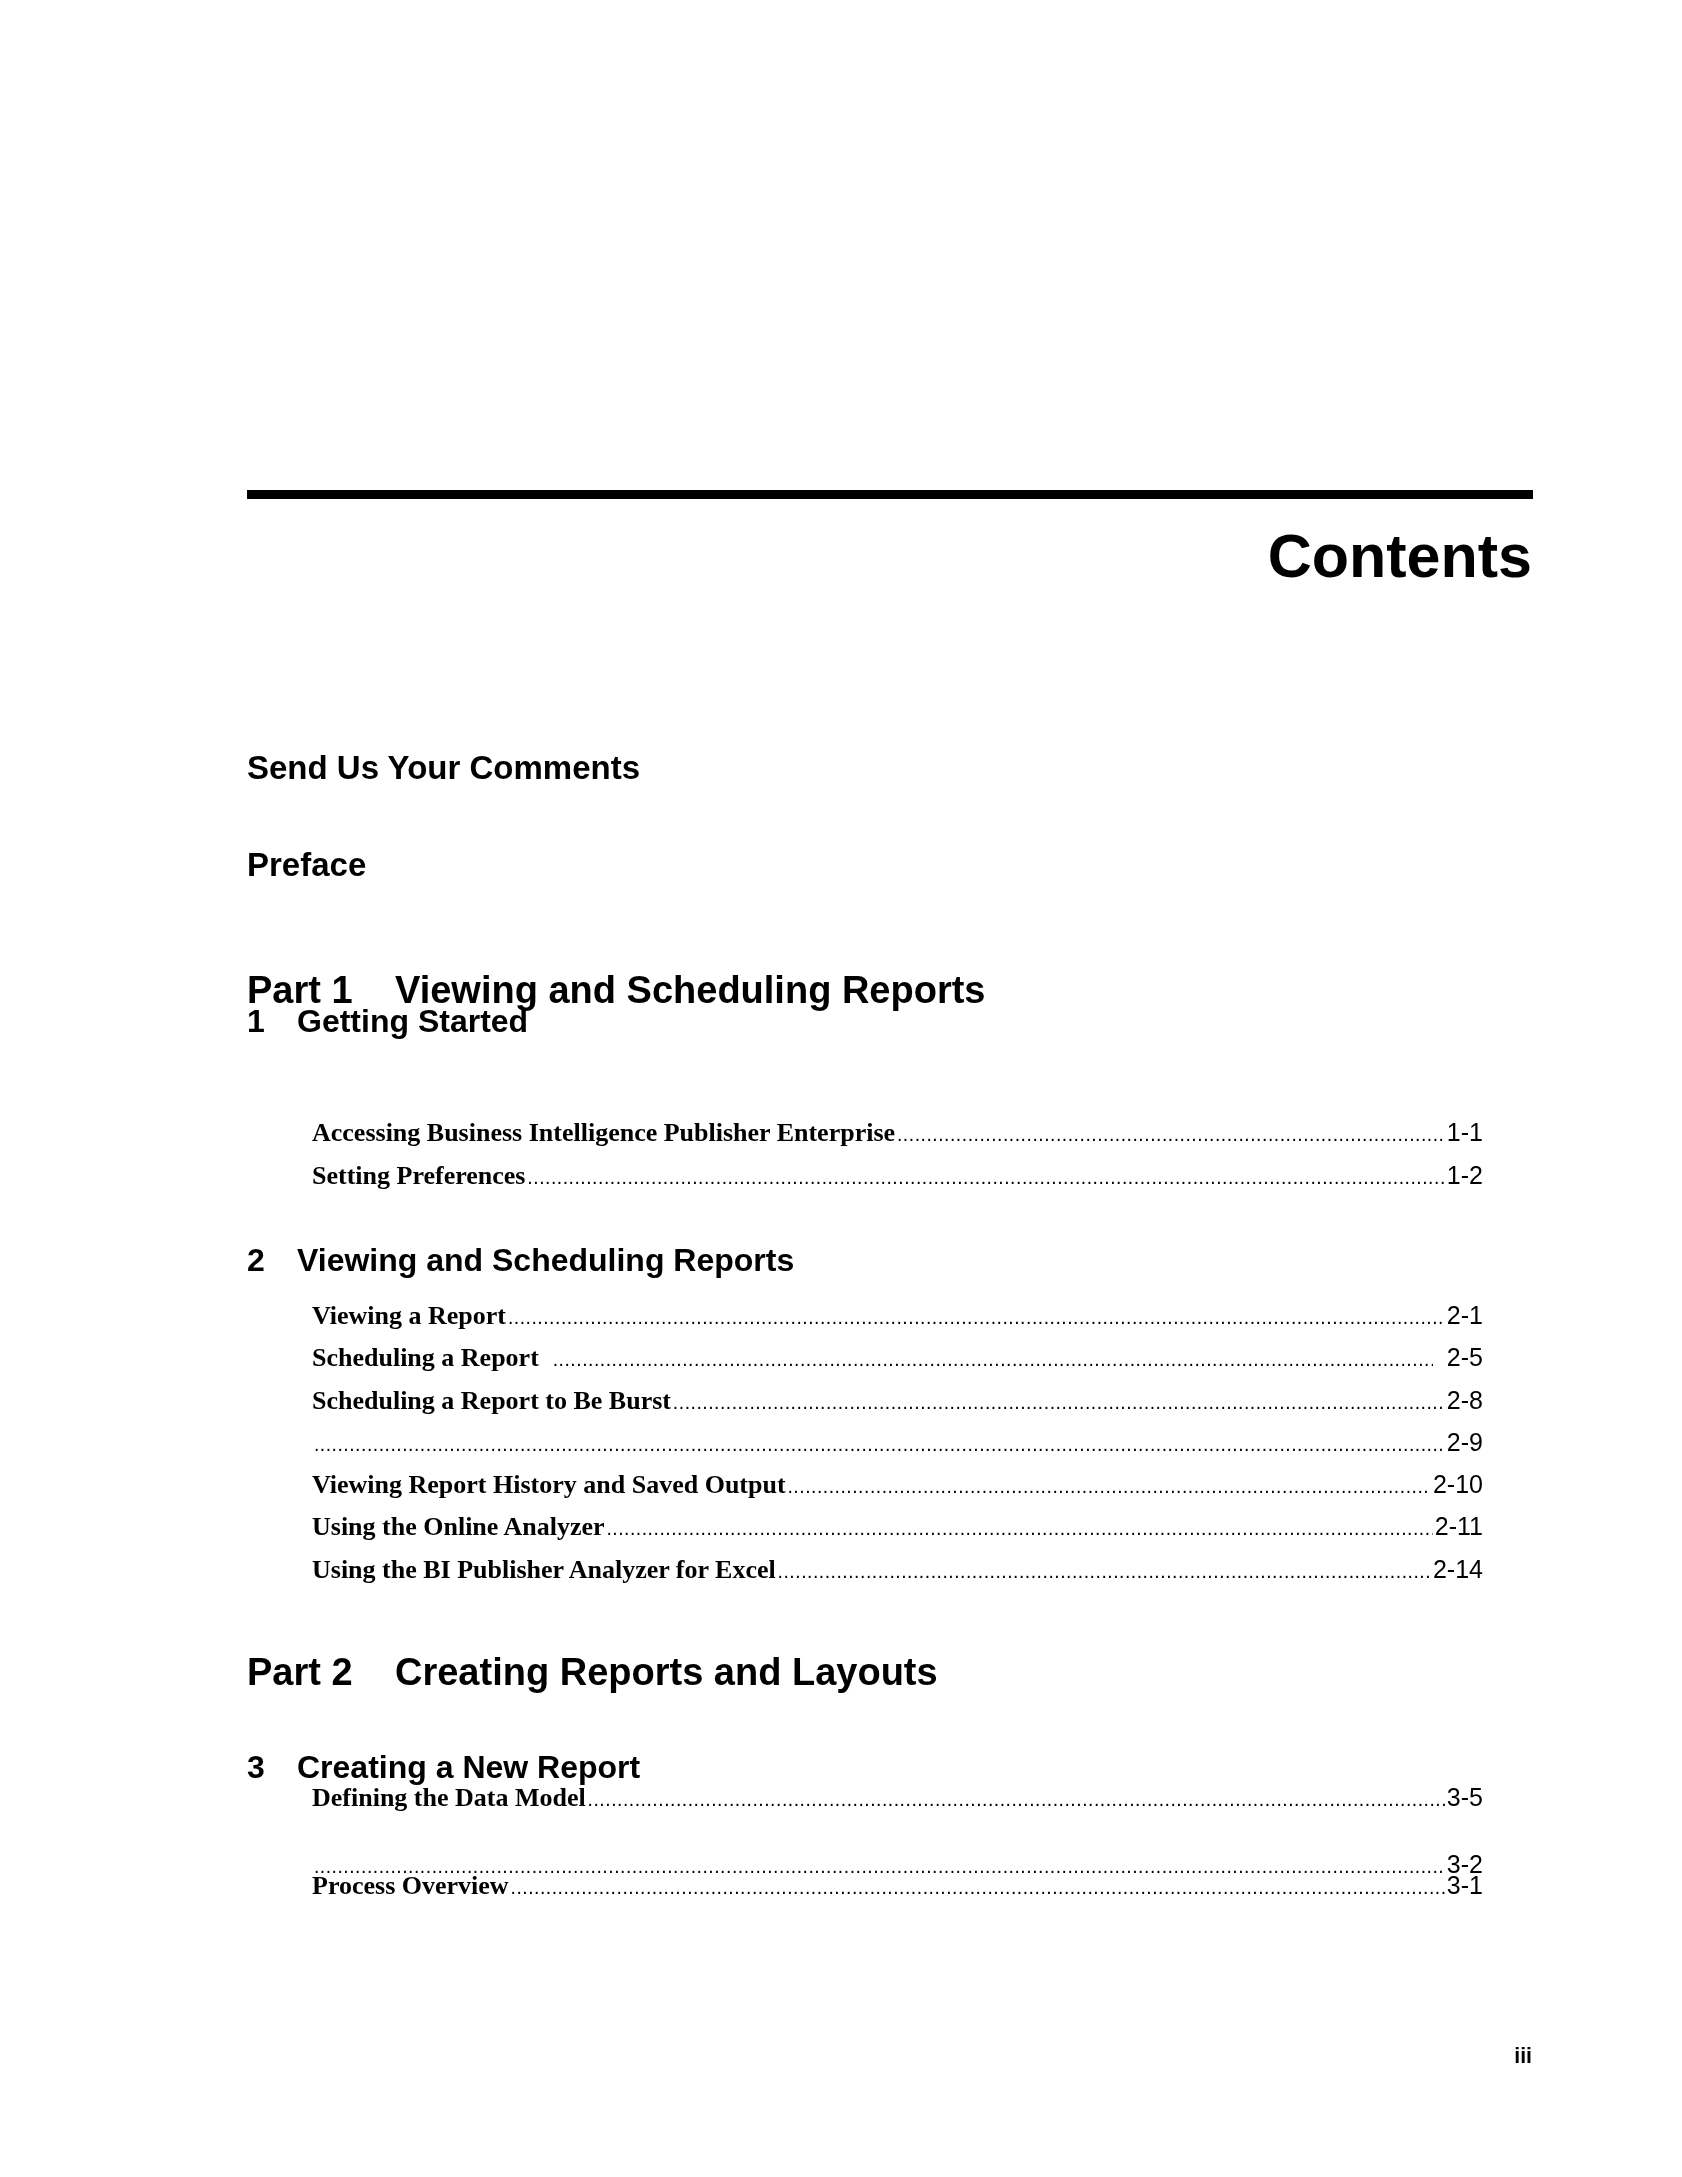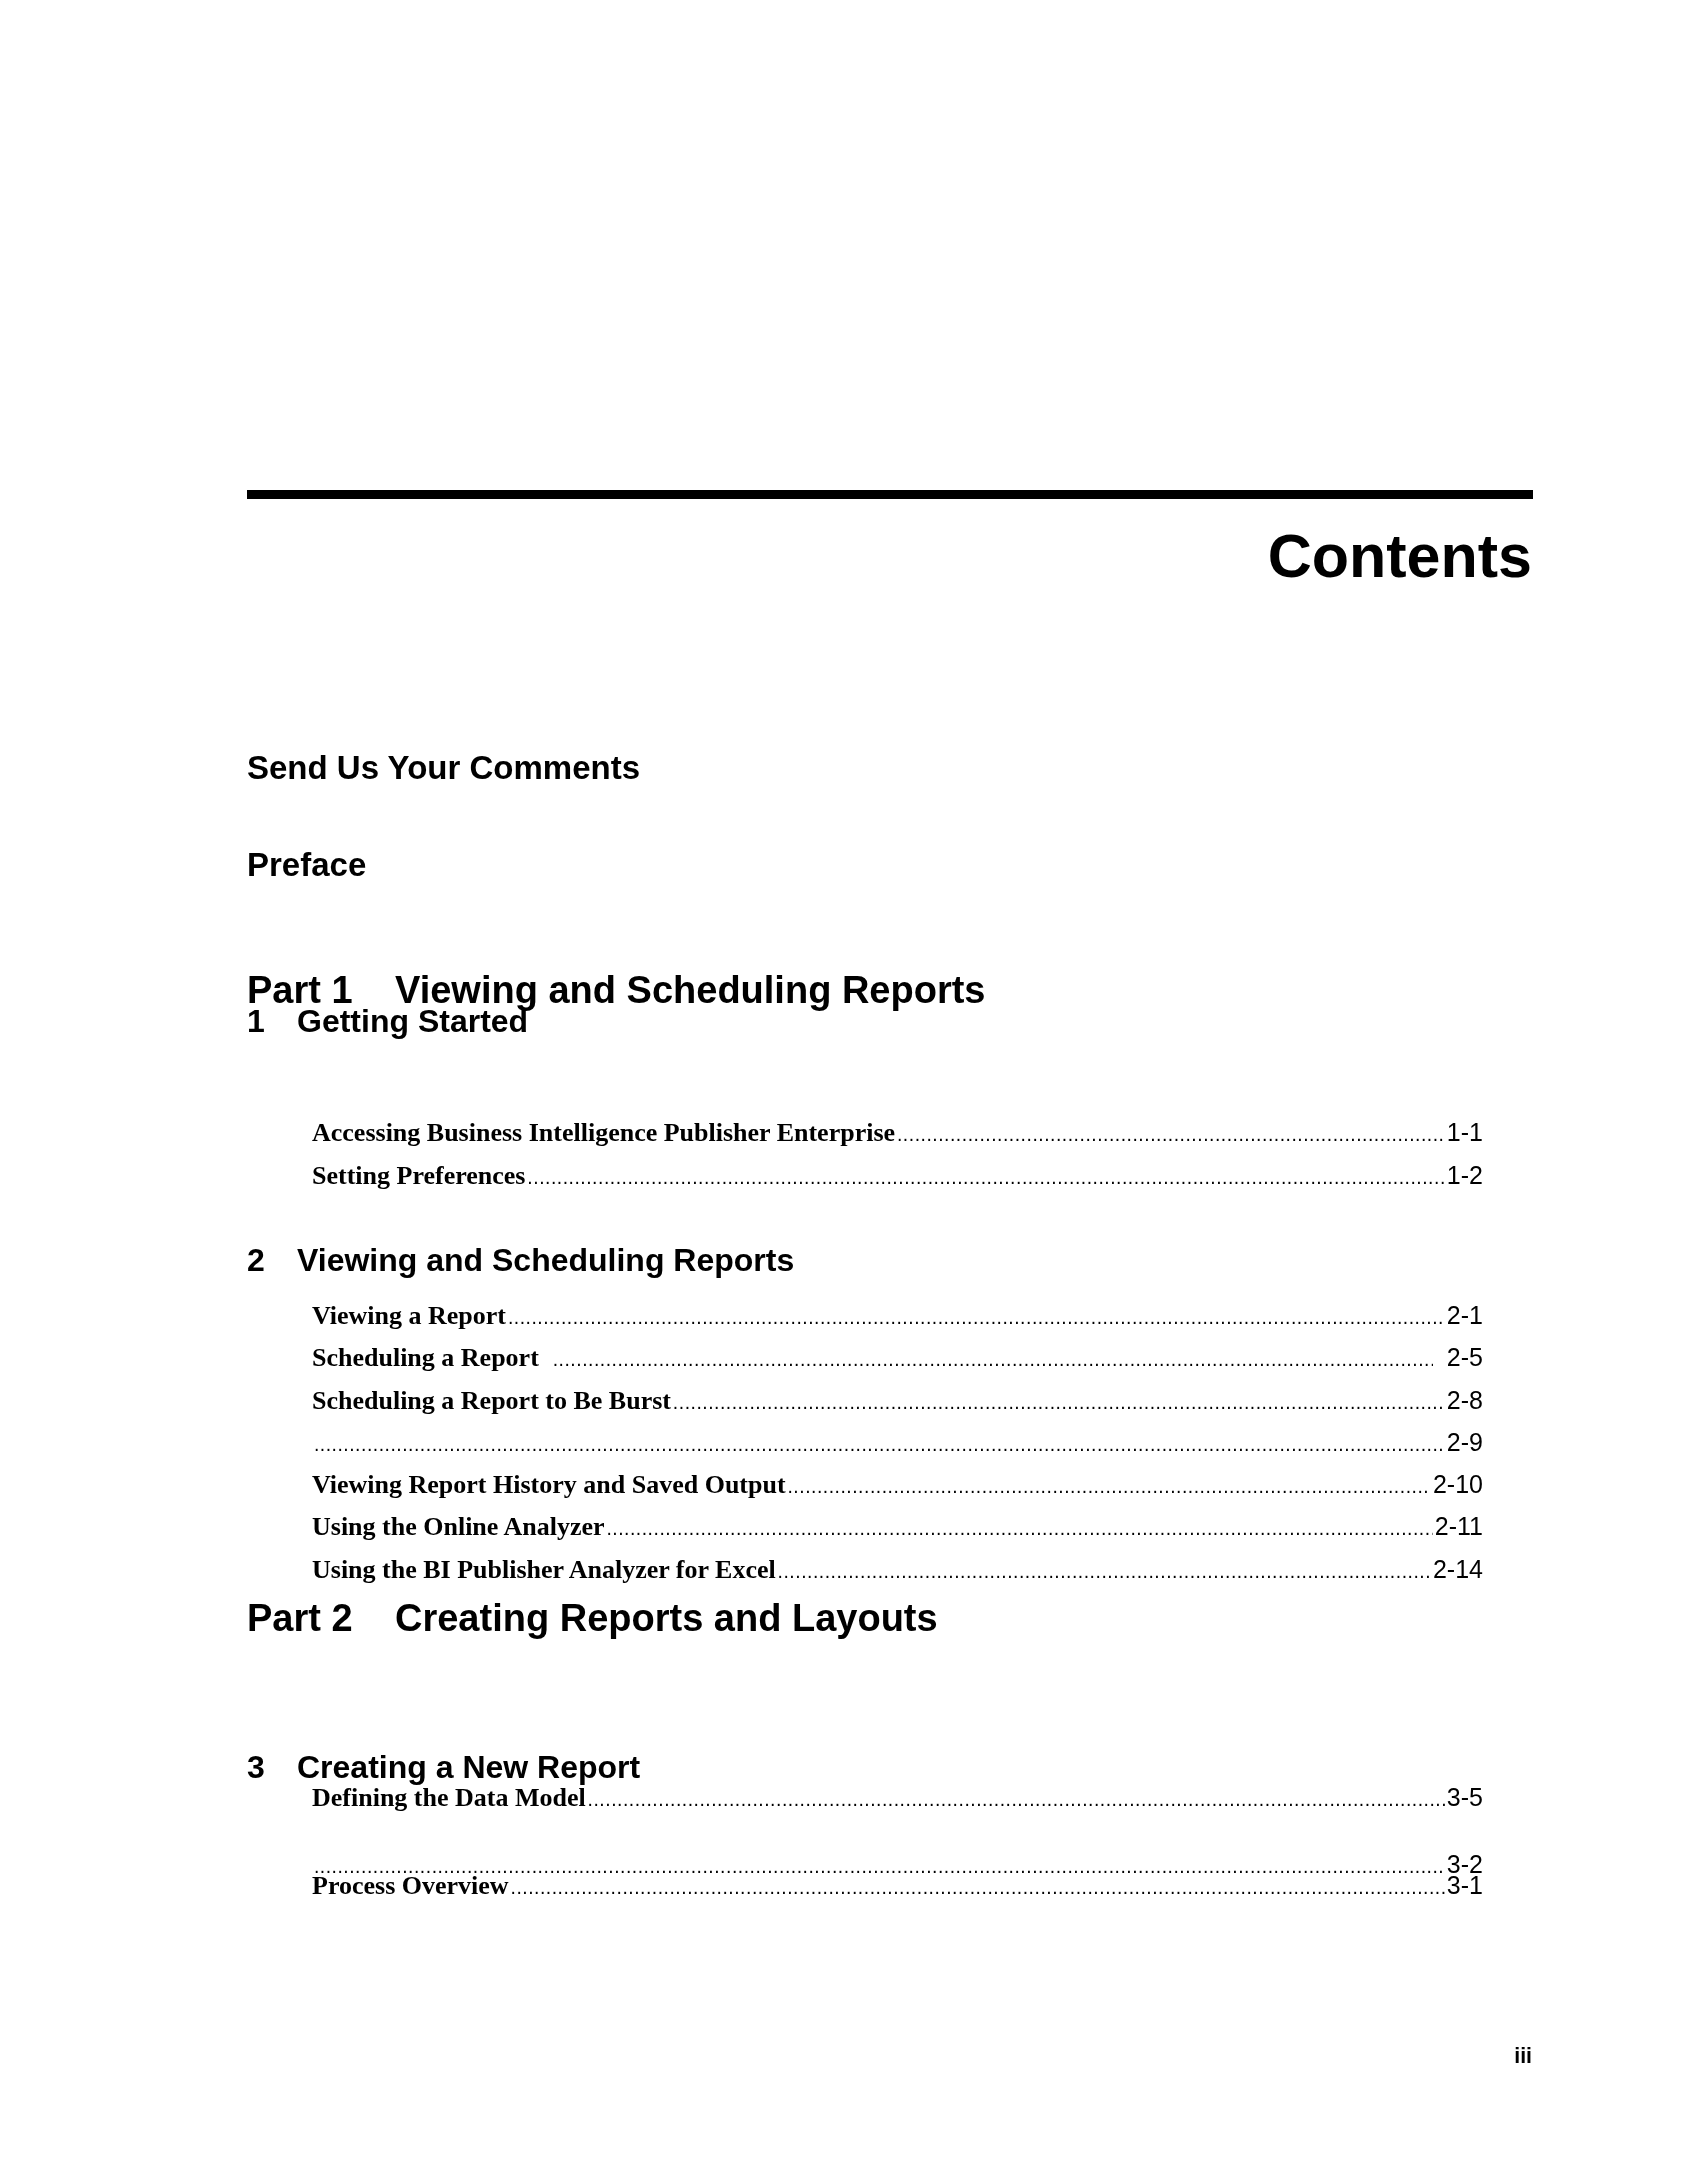--- a/index.html
+++ b/index.html
@@ -77,21 +77,21 @@
   <span class="label">Using the Online Analyzer</span>
   <span class="leader"></span>
   <span class="page">2-11</span>
 </div>
 <div class="toc-line" style="top:1550px;">
   <span class="label">Using the BI Publisher Analyzer for Excel</span>
   <span class="leader"></span>
   <span class="page">2-14</span>
 </div>
 
-<div class="part sans" style="top:1596px;">
+<div class="part sans" style="top:1650px;">
   <span class="num">Part 2</span><span>Creating Reports and Layouts</span>
 </div>
 
 <div class="chap sans" style="top:1748px;">
   <span class="num">3</span><span>Creating a New Report</span>
 </div>
 <div class="toc-line" style="top:1866px;">
   <span class="label">Process Overview</span>
   <span class="leader"></span>
   <span class="page">3-1</span>

